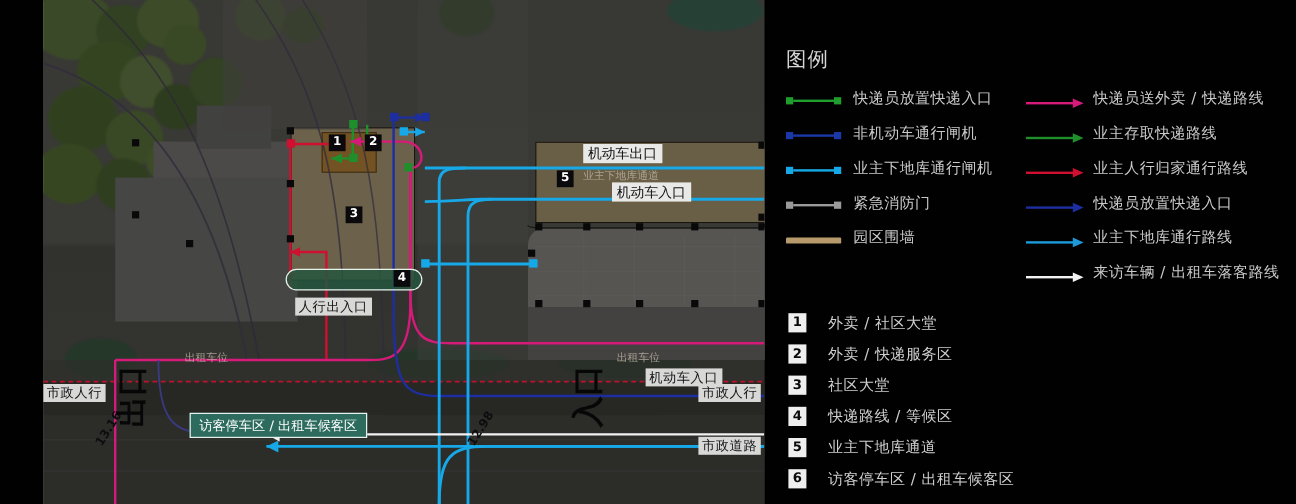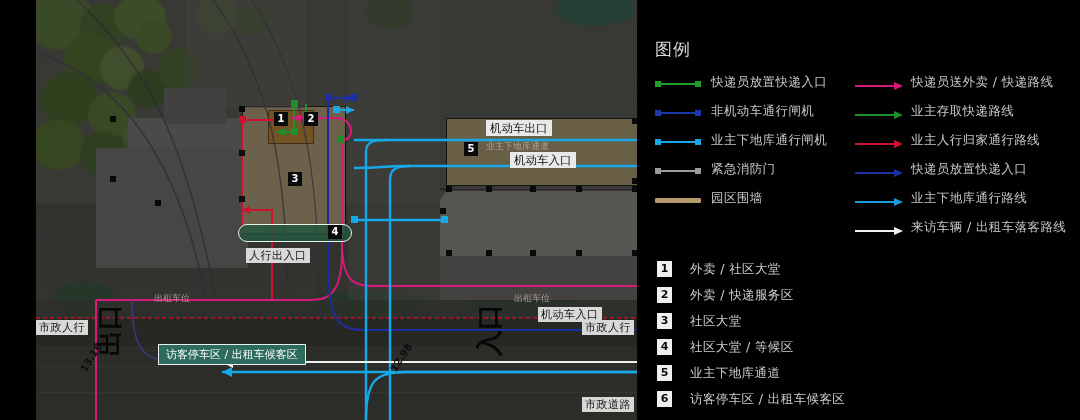--- a/index.html
+++ b/index.html
@@ -226,21 +226,21 @@
 
       <div class="cyanlbl" style="left:450px;top:120px;">机动车出口</div>
       <div class="ghost" style="left:450px;top:140px;">业主下地库通道</div>
       <div class="cyanlbl" style="left:450px;top:152px;margin-left:24px;">机动车入口</div>
 
       <div class="plate" style="left:210px;top:248px;">人行出入口</div>
 
       <div class="plate" style="left:0px;top:320px;">市政人行</div>
       <div class="plate" style="left:546px;top:320px;">市政人行</div>
       <div class="plate" style="left:502px;top:307px;">机动车入口</div>
-      <div class="plate" style="left:546px;top:397px;text-align:right;">市政道路</div>
+      <div class="plate" style="left:546px;top:364px;text-align:right;">市政道路</div>
 
       <div class="ghost" style="left:118px;top:292px;">出租车位</div>
       <div class="ghost" style="left:478px;top:292px;">出租车位</div>
 
       <div class="tealbox" style="left:122px;top:344px;">访客停车区 / 出租车候客区</div>
 
       <div class="dimtxt" style="left:42px;top:368px;transform:rotate(-58deg);transform-origin:left top;">13.16</div>
       <div class="dimtxt" style="left:352px;top:368px;transform:rotate(-58deg);transform-origin:left top;">12.98</div>
       <div class="bigcn" style="left:56px;top:356px;font-size:26px;transform:rotate(-90deg);transform-origin:left top;">出口</div>
       <div class="bigcn" style="left:436px;top:356px;font-size:26px;transform:rotate(-90deg);transform-origin:left top;">入口</div>
@@ -344,21 +344,21 @@
       <div class="nrow">
         <span class="nbadge">2</span>
         <span class="ntxt">外卖 / 快递服务区</span>
       </div>
       <div class="nrow">
         <span class="nbadge">3</span>
         <span class="ntxt">社区大堂</span>
       </div>
       <div class="nrow">
         <span class="nbadge">4</span>
-        <span class="ntxt">社区大堂 / 等候区</span>
+        <span class="ntxt">快递路线 / 等候区</span>
       </div>
       <div class="nrow">
         <span class="nbadge">5</span>
         <span class="ntxt">业主下地库通道</span>
       </div>
       <div class="nrow">
         <span class="nbadge">6</span>
         <span class="ntxt">访客停车区 / 出租车候客区</span>
       </div>
     </div>

